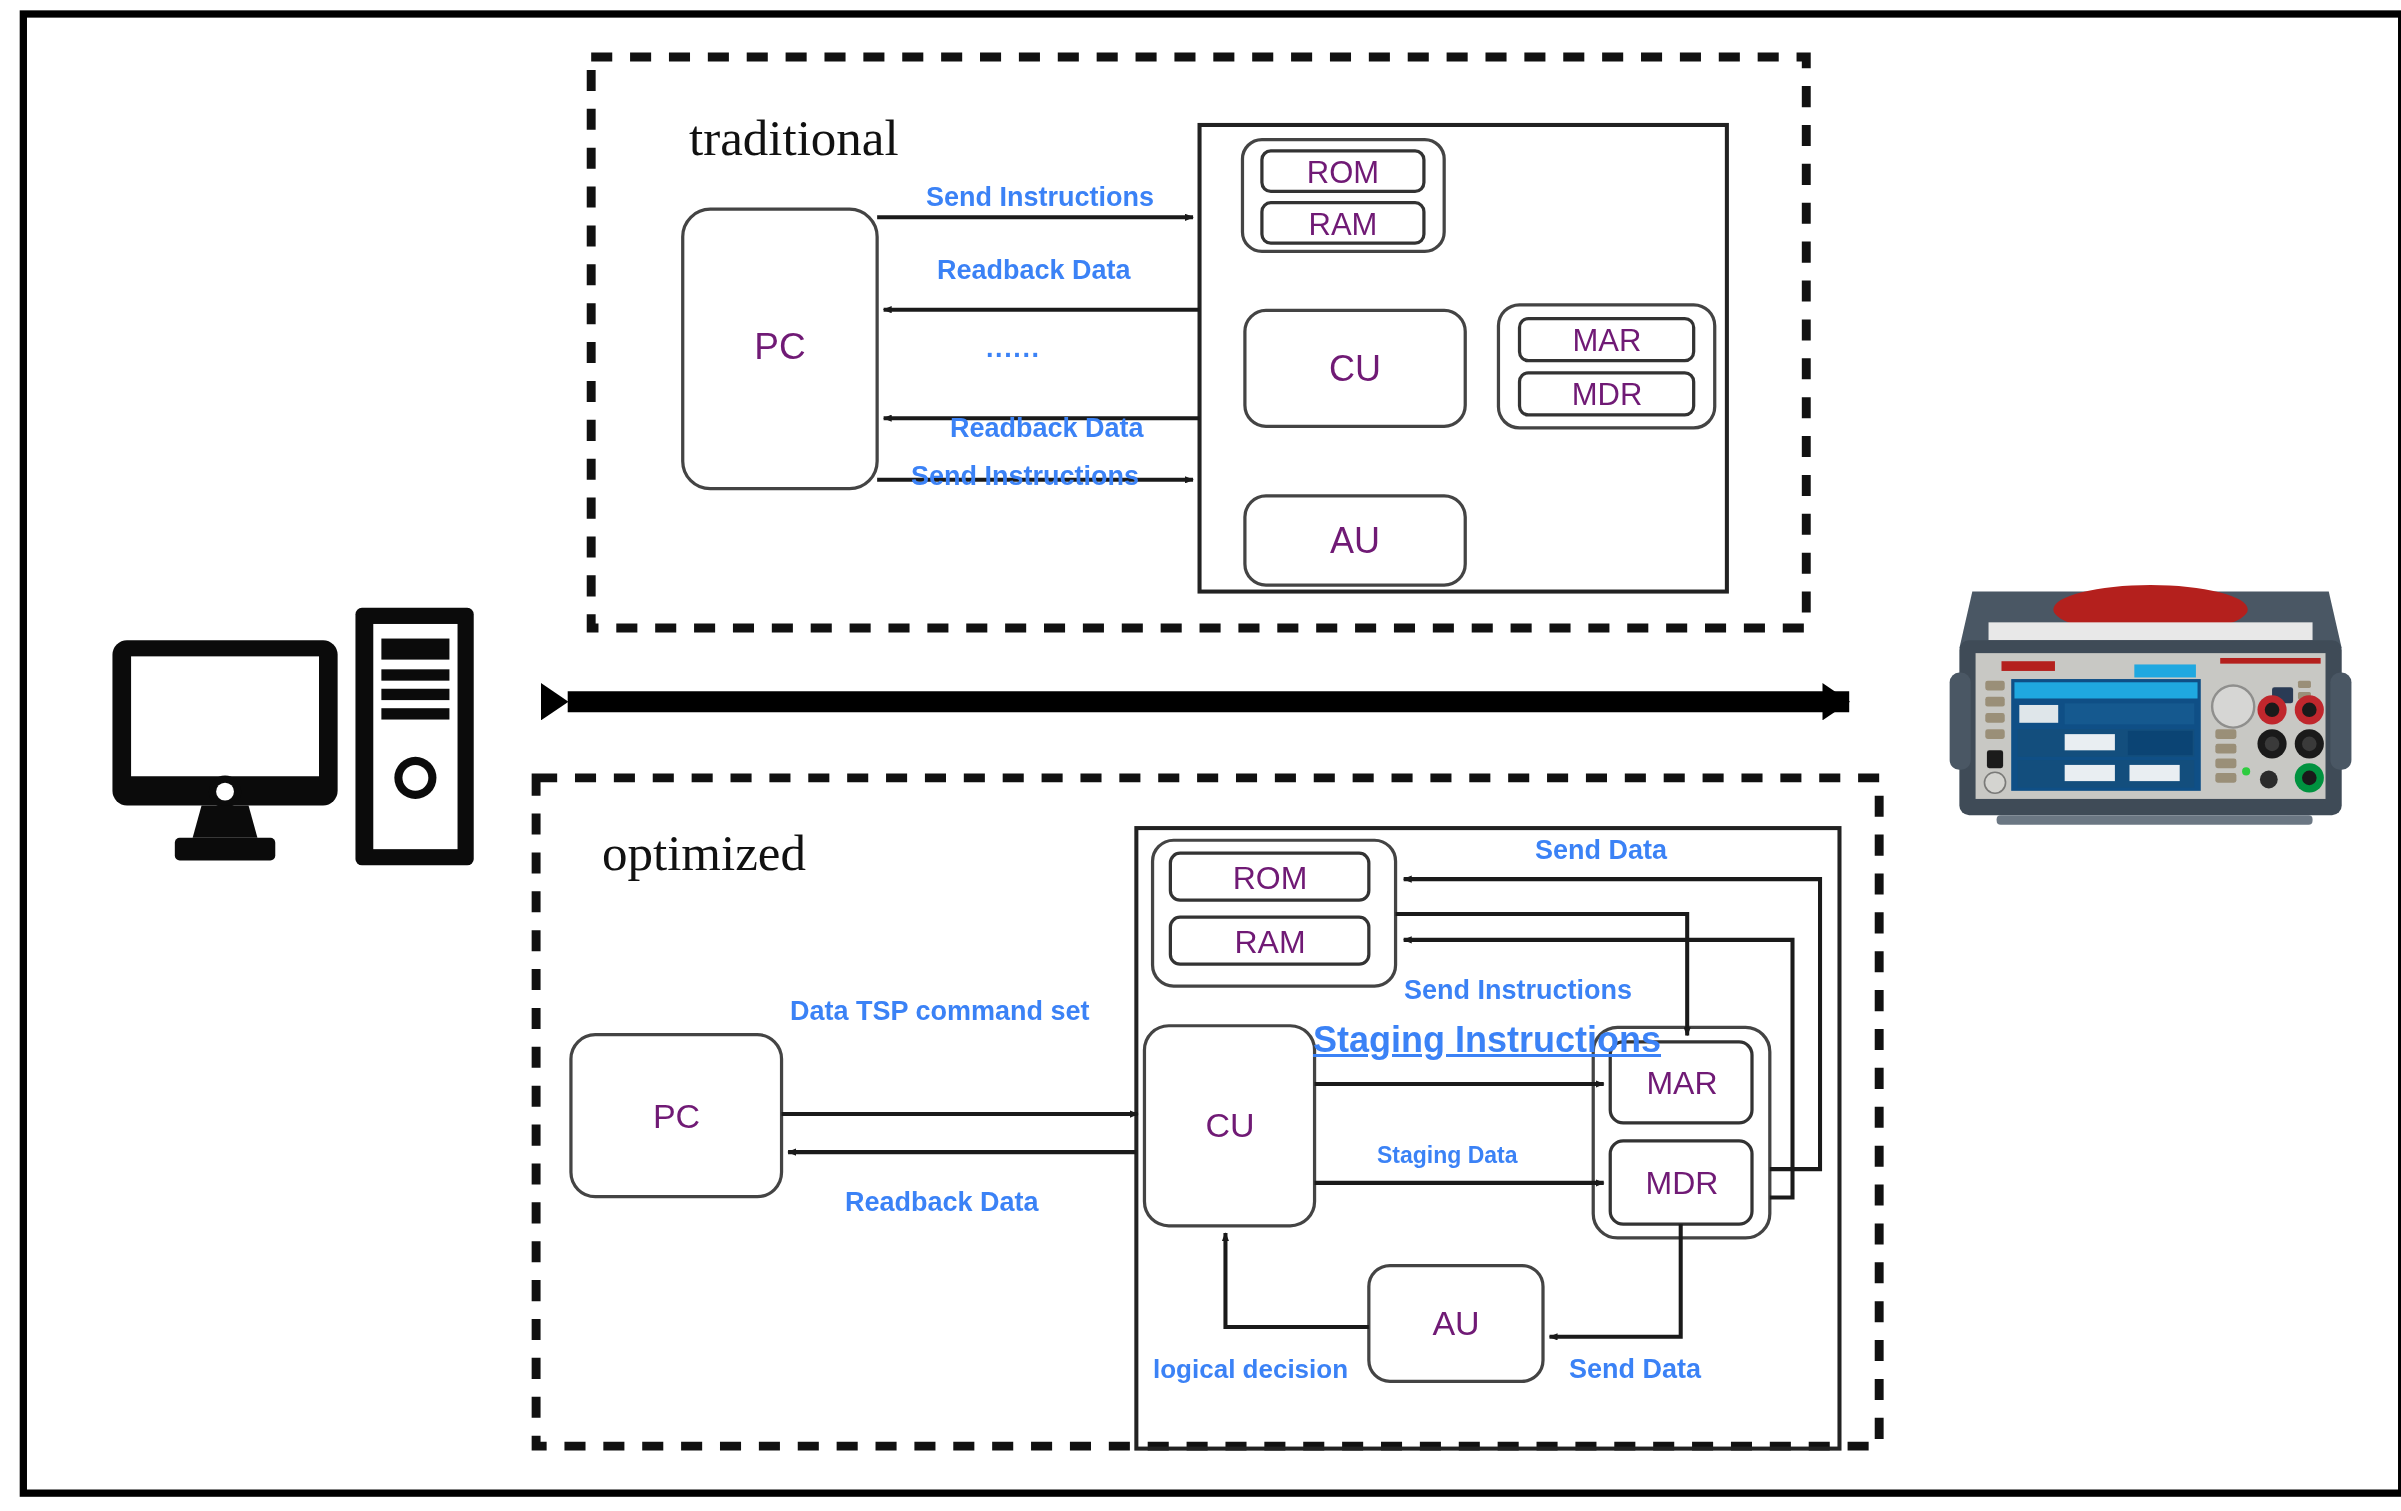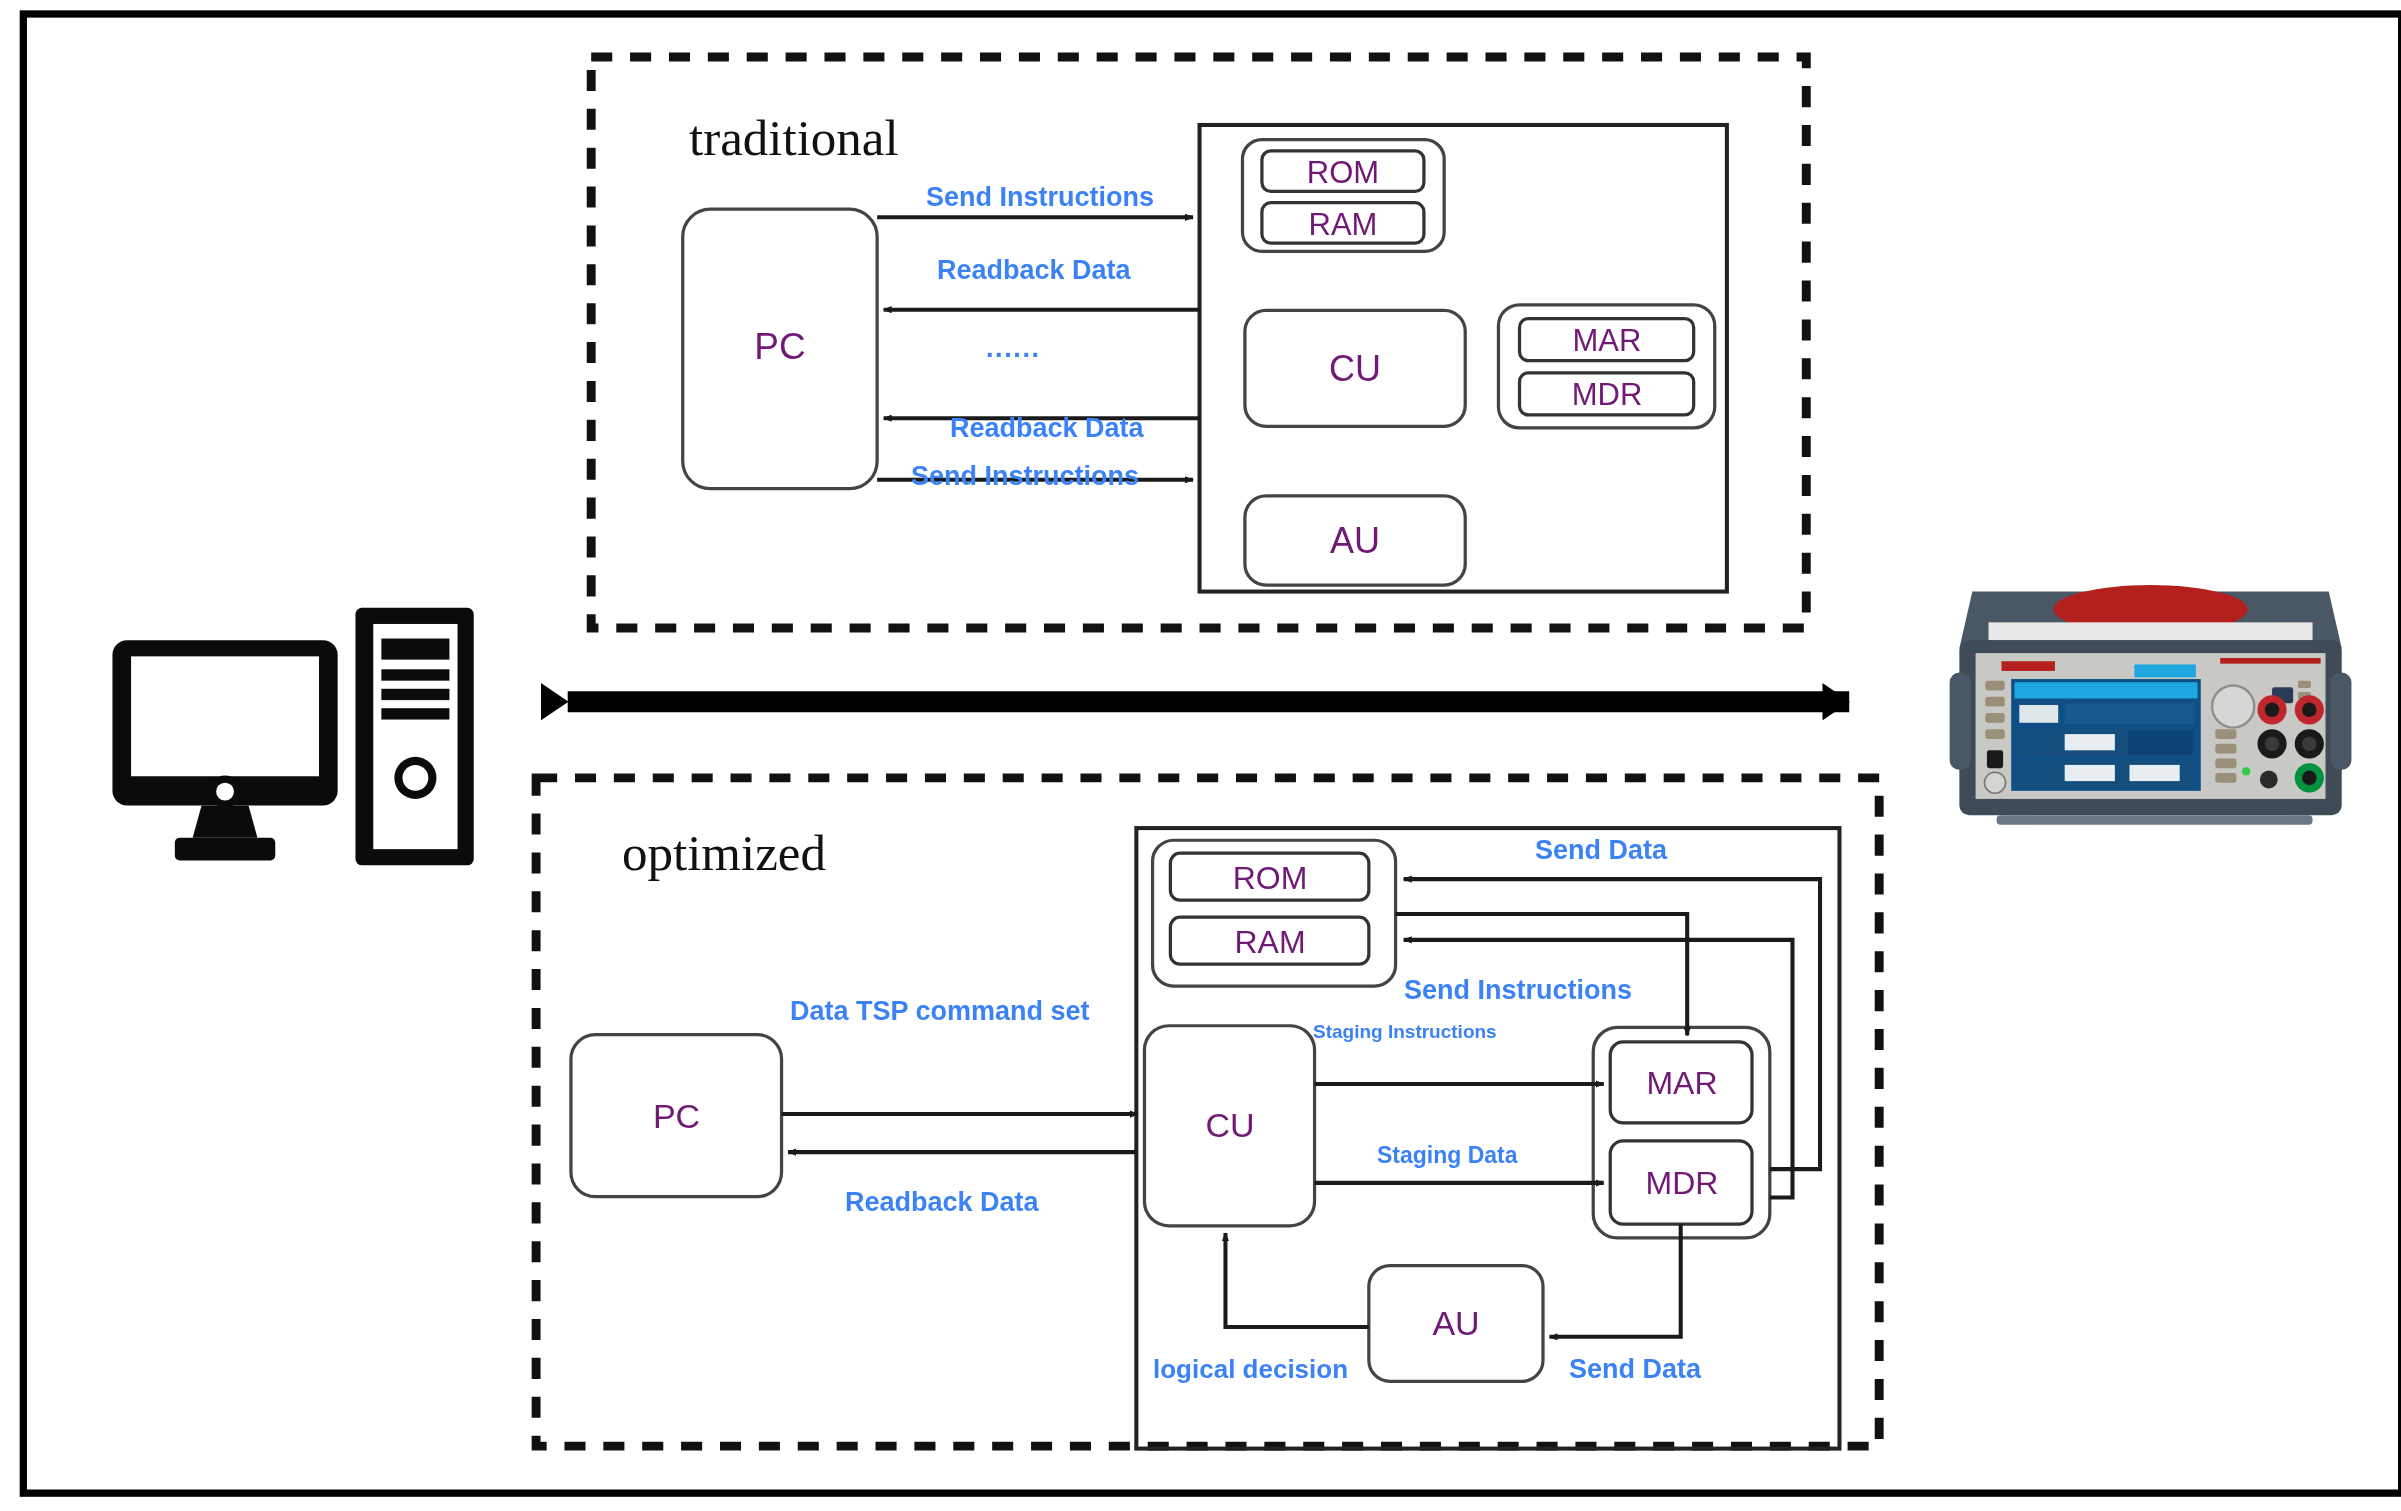--- a/index.html
+++ b/index.html
@@ -220,37 +220,37 @@
   <div class="boxtext" style="left:1508px;top:379px;width:174px;font-size:31px;">MDR</div>
 
   <div class="boxtext" style="left:1233px;top:523px;width:220px;font-size:36px;">AU</div>
 
   <div class="lbl" style="left:914px;top:184px;font-size:27px;">Send Instructions</div>
   <div class="lbl" style="left:925px;top:257px;font-size:27px;">Readback Data</div>
   <div class="lbl" style="left:974px;top:335px;font-size:27px;letter-spacing:1.6px;">......</div>
   <div class="lbl" style="left:938px;top:415px;font-size:27px;">Readback Data</div>
   <div class="lbl" style="left:899px;top:463px;font-size:27px;">Send Instructions</div>
 
-  <div class="lbl-serif" style="left:590px;top:828px;font-size:51px;margin-left:20px;">optimized</div>
+  <div class="lbl-serif" style="left:590px;top:828px;font-size:51px;">optimized</div>
 
   <div class="boxtext" style="left:559px;top:1099px;width:211px;font-size:34px;">PC</div>
 
   <div class="boxtext" style="left:1159px;top:862px;width:198px;font-size:32px;">ROM</div>
   <div class="boxtext" style="left:1159px;top:926px;width:198px;font-size:32px;">RAM</div>
 
   <div class="boxtext" style="left:1133px;top:1108px;width:170px;font-size:34px;">CU</div>
 
   <div class="boxtext" style="left:1599px;top:1067px;width:142px;font-size:32px;">MAR</div>
   <div class="boxtext" style="left:1599px;top:1167px;width:142px;font-size:32px;">MDR</div>
 
   <div class="boxtext" style="left:1357px;top:1306px;width:174px;font-size:34px;">AU</div>
 
   <div class="lbl" style="left:778px;top:998px;font-size:27px;">Data TSP command set</div>
   <div class="lbl" style="left:833px;top:1189px;font-size:27px;">Readback Data</div>
   <div class="lbl" style="left:1523px;top:837px;font-size:27px;">Send Data</div>
   <div class="lbl" style="left:1392px;top:977px;font-size:27px;">Send Instructions</div>
-  <div class="lbl" style="left:1301px;top:1022px;font-size:19px;">Staging Instructions</div>
+  <div class="lbl" style="left:1301px;top:1022px;font-size:36px;text-decoration:underline;">Staging Instructions</div>
   <div class="lbl" style="left:1365px;top:1144px;font-size:23px;text-align:center;">Staging Data</div>
   <div class="lbl" style="left:1141px;top:1356px;font-size:26px;">logical decision</div>
   <div class="lbl" style="left:1557px;top:1356px;font-size:27px;">Send Data</div>
 
 </div>
 
 
 </body></html>

